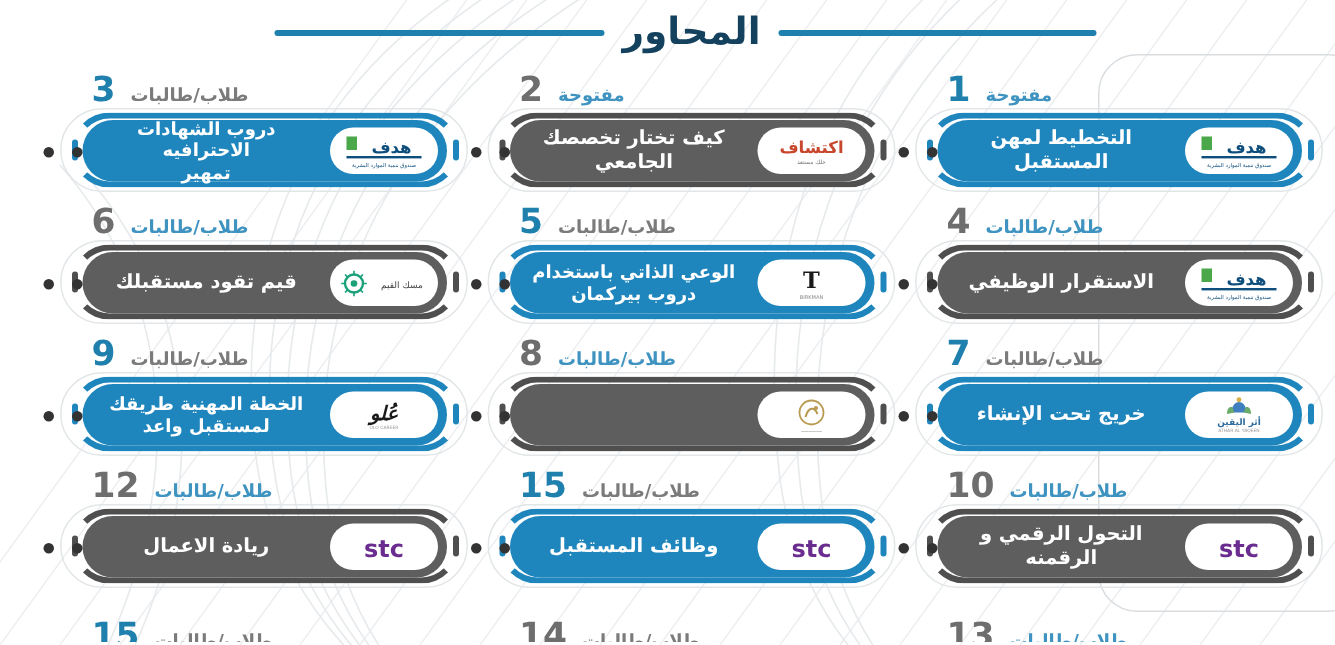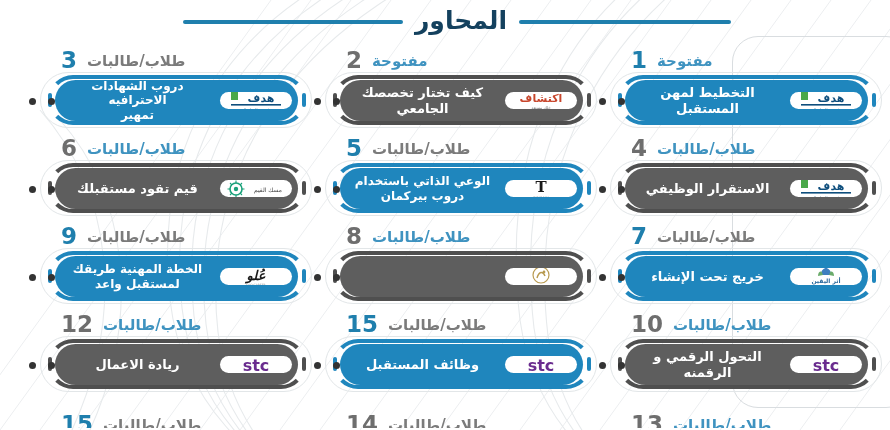--- a/index.html
+++ b/index.html
@@ -103,21 +103,21 @@
     gap: 10px;
   }
   .card-number {
     font-size: 23px;
     font-weight: bold;
     line-height: 1;
     color: #1f7fad;
   }
   .card.gray .card-number { color: #6e6e6e; }
   .card-audience {
-    font-size: 15px;
+    font-size: 12px;
     font-weight: bold;
     line-height: 1;
     padding-bottom: 3px;
     color: #3f93c0;
   }
   .card.gray .card-audience { color: #808080; }
 
   
   .halo {
     position: absolute;
@@ -172,21 +172,21 @@
     flex-direction: row;
     align-items: center;
     padding: 0 6px 0 10px;
     gap: 8px;
   }
   .card.gray .pill { background: #5e5e5e; }
 
   .logo-chip {
     flex: 0 0 auto;
     width: 72px;
-    height: 17px;
+    height: 31px;
     background: #ffffff;
     border-radius: 16px;
     display: flex;
     align-items: center;
     justify-content: center;
     overflow: hidden;
   }
   .logo-chip svg { display: block; }
 
   .pill-text {

